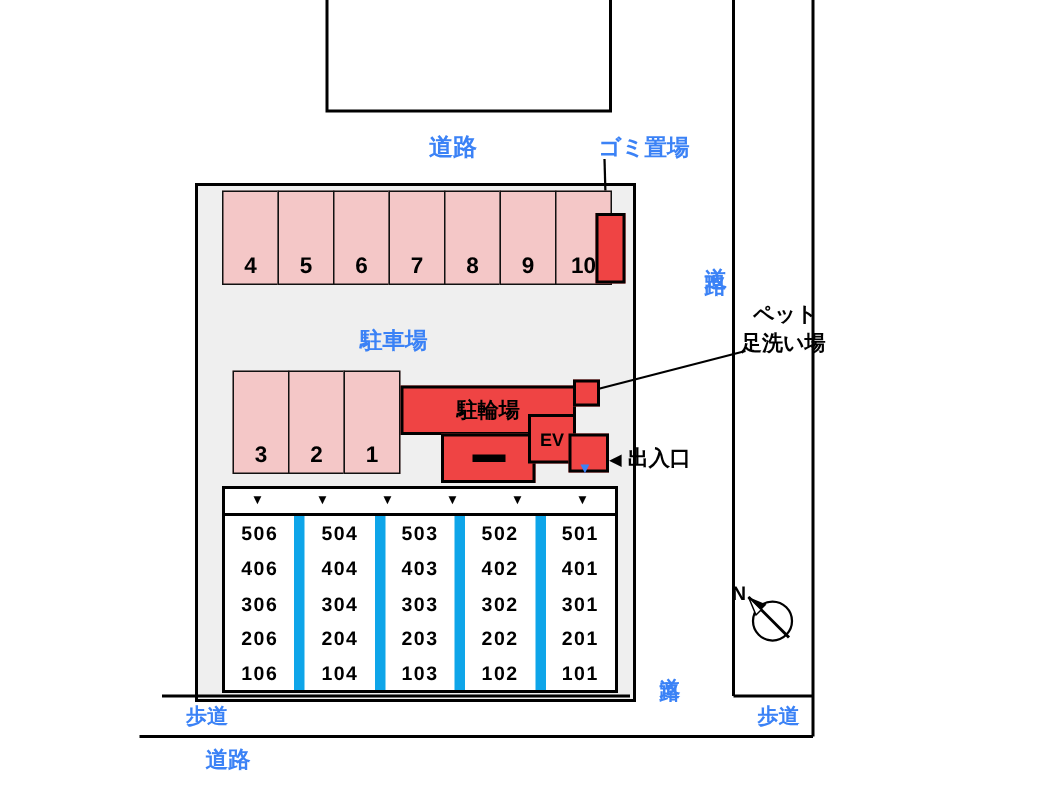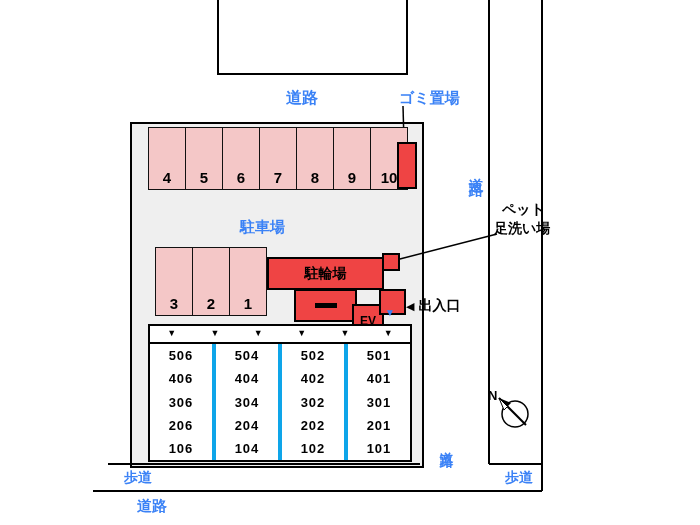--- a/index.html
+++ b/index.html
@@ -21,21 +21,21 @@
 
   .wbox { position:absolute; background:#ef4444; border:2px solid #000;
           display:flex; align-items:center; justify-content:center; font-weight:bold; }
   #stairs-bar { width:22px; height:5px; background:#000; }
 
   #building { position:absolute; left:148px; top:324px; width:260px; height:134px;
               background:#fff; border:2px solid #000; display:flex; flex-direction:column; }
   #marker-row { height:16px; display:flex; border-bottom:2px solid #000; }
   #marker-row .mk { flex:1; text-align:center; font-size:9px; line-height:15px; }
   #unit-grid { flex:1; display:flex; }
-  .ucol { flex:1; display:flex; flex-direction:column; border-right:4px solid #0ea5e9; }
+  .ucol { flex:1; display:flex; flex-direction:column; border-right:7px solid #0ea5e9; }
   .ucol:last-child { border-right:none; }
   .ucell { flex:1; display:flex; align-items:center; justify-content:center;
            font-size:13px; font-weight:bold; letter-spacing:1px; }
 
   #entrance { position:absolute; left:406px; top:297px; display:flex; align-items:center; gap:4px; }
   #entrance .arrow { font-size:11px; }
   #entrance .txt { font-size:14px; font-weight:bold; }
 
   #pet-label { position:absolute; left:494px; top:200px; font-size:14px; font-weight:bold;
                line-height:19px; }
@@ -89,21 +89,21 @@
   </div>
 
   <div class="wbox" style="left:267px; top:257px; width:113px; height:29px; font-size:14px;">駐輪場</div>
 
   <div class="wbox" style="left:382px; top:253px; width:14px; height:14px;"></div>
 
   <div class="wbox" style="left:294px; top:289px; width:59px; height:29px;">
     <div id="stairs-bar"></div>
   </div>
 
-  <div class="wbox" style="left:352px; top:304px; width:28px; height:29px; font-size:12px;">EV</div>
+  <div class="wbox" style="left:352px; top:276px; width:28px; height:29px; font-size:12px;">EV</div>
 
   <div class="wbox" style="left:379px; top:289px; width:23px; height:22px;"></div>
   <span class="lbl" style="left:380px; top:307px; width:20px; text-align:center; font-size:10px; font-weight:normal;">▼</span>
 
   <div id="entrance">
     <span class="arrow">◀</span>
     <span class="txt">出入口</span>
   </div>
 
   <div id="building">
@@ -124,20 +124,27 @@
         <div class="ucell">106</div>
       </div>
       <div class="ucol">
         <div class="ucell">504</div>
         <div class="ucell">404</div>
         <div class="ucell">304</div>
         <div class="ucell">204</div>
         <div class="ucell">104</div>
       </div>
       <div class="ucol">
+        <div class="ucell">503</div>
+        <div class="ucell">403</div>
+        <div class="ucell">303</div>
+        <div class="ucell">203</div>
+        <div class="ucell">103</div>
+      </div>
+      <div class="ucol">
         <div class="ucell">502</div>
         <div class="ucell">402</div>
         <div class="ucell">302</div>
         <div class="ucell">202</div>
         <div class="ucell">102</div>
       </div>
       <div class="ucol">
         <div class="ucell">501</div>
         <div class="ucell">401</div>
         <div class="ucell">301</div>

